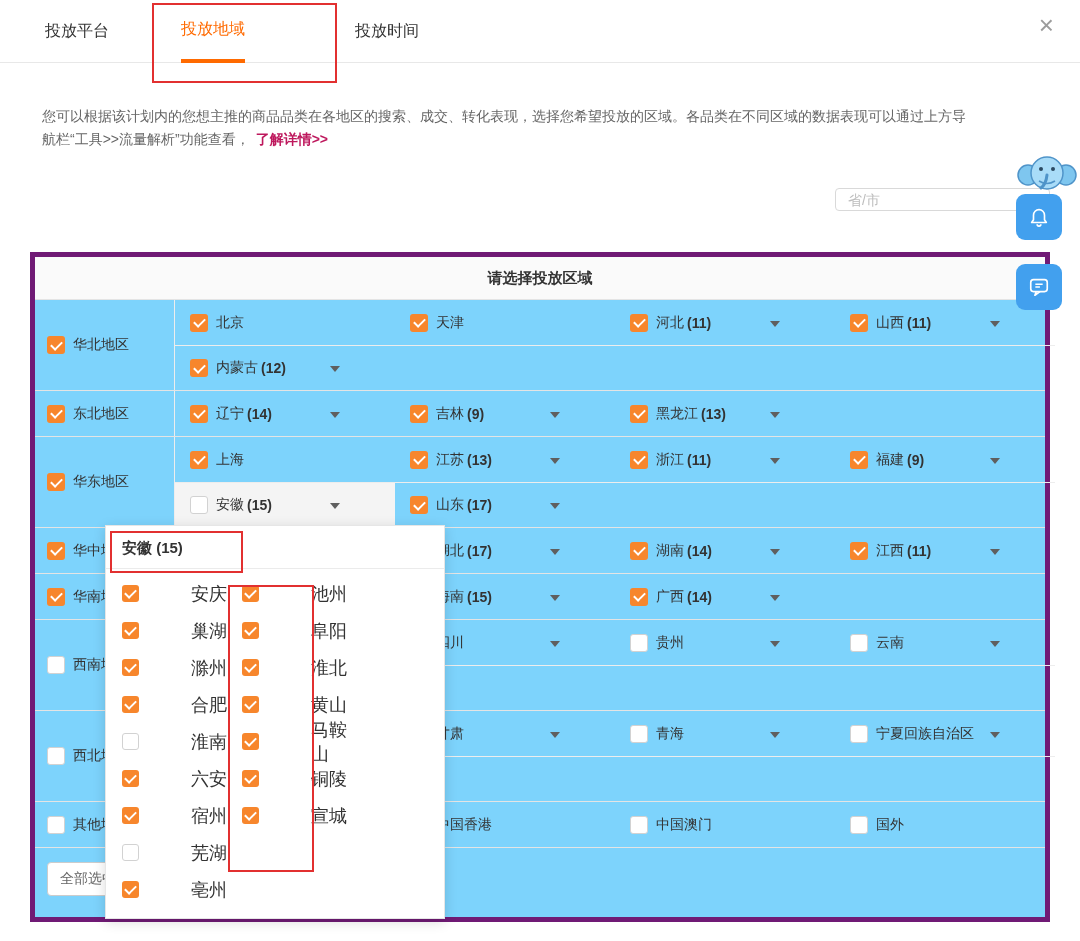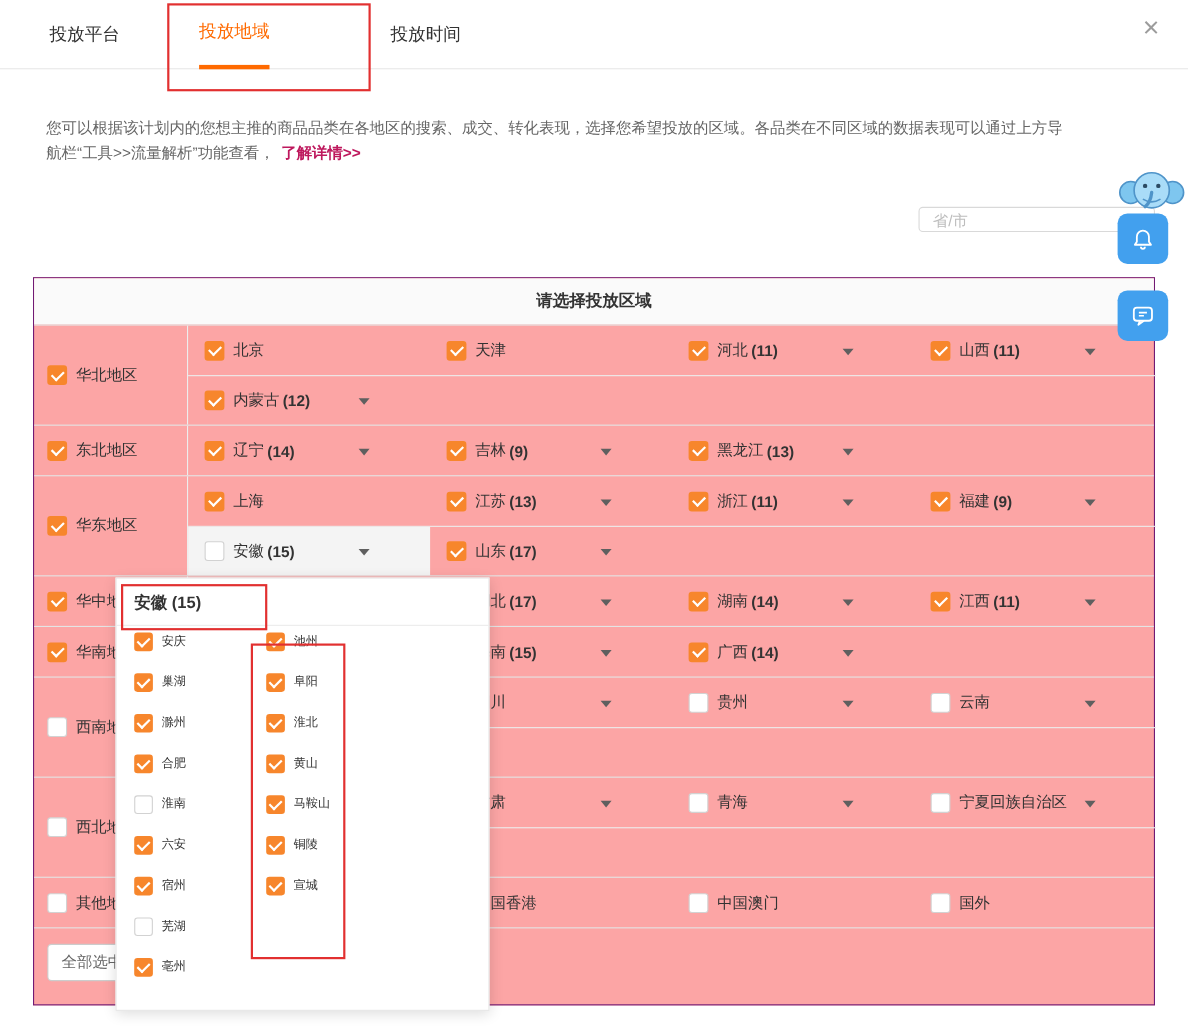--- a/index.html
+++ b/index.html
@@ -25,21 +25,21 @@
   .desc{margin:42px 40px 0 42px;font-size:14px;color:#666;line-height:23px;}
   .desc b{color:#be185d;margin-left:6px;}
 
   
   .search-wrap{position:absolute;top:188px;left:835px;}
   .search-wrap input{width:215px;height:23px;border:1px solid #d9d9d9;border-radius:4px;
     padding:0 12px;font-size:14px;color:#333;outline:none;font-family:inherit;}
   .search-wrap input::placeholder{color:#bdbdbd;}
 
   
-  .rtable{position:absolute;left:30px;top:252px;width:1020px;border:1px solid #701a75;background:#fca5a5;z-index:1;}
+  .rtable{position:absolute;left:30px;top:252px;width:1020px;border:5px solid #701a75;background:#7dd3fc;z-index:1;}
   .thead{height:42px;line-height:42px;text-align:center;font-weight:bold;font-size:15px;background:#fafafa;}
   .row{display:flex;border-top:1px solid #e4e4e4;}
   .rlabel{width:140px;flex:none;display:flex;align-items:center;padding-left:12px;
     border-right:1px solid #ededed;font-size:14px;}
   .lines{flex:1;display:flex;flex-direction:column;}
   .line{display:flex;height:45px;}
   .line + .line{border-top:1px solid #ededed;}
   .cell{position:relative;width:220px;flex:none;display:flex;align-items:center;
     padding-left:15px;font-size:14px;}
   .cell.active{background:#f4f4f4;}
@@ -58,21 +58,21 @@
   .cb.on::after{content:"";width:5px;height:9px;border:solid #fff;border-width:0 2px 2px 0;
     transform:rotate(45deg);margin-top:-2px;}
   .cb.off{background:#fff;border:1px solid #d2d2d2;}
 
   
   .popup{position:absolute;left:105px;top:525px;width:340px;height:394px;background:#fff;
     border:1px solid #e6e6e6;box-shadow:0 3px 12px rgba(0,0,0,.14);z-index:5;}
   .popup-title{padding:13px 16px 10px;font-size:15px;font-weight:bold;border-bottom:1px solid #ebebeb;}
   .popup-cols{display:flex;padding:6px 0 0 16px;}
   .pcol{width:120px;display:flex;flex-direction:column;}
-  .pitem{display:flex;align-items:flex-start;height:37px;font-size:11px;}
+  .pitem{display:flex;align-items:center;height:37px;font-size:18px;gap:44px;}
   .pitem .cb{width:17px;height:17px;}
 
   
   .redbox{position:absolute;border:2px solid var(--annotation-red);z-index:9;pointer-events:none;}
 
   
   .mascot{position:absolute;right:2px;top:148px;z-index:7;}
   .fbtn{position:absolute;right:18px;width:46px;height:46px;border-radius:9px;
     background:var(--widget-blue);display:flex;align-items:center;justify-content:center;
     z-index:8;cursor:pointer;}

